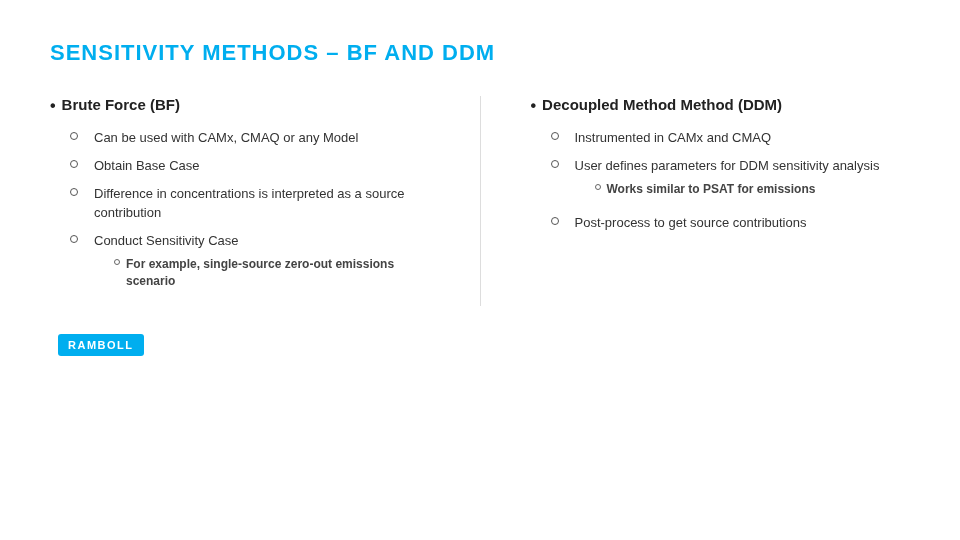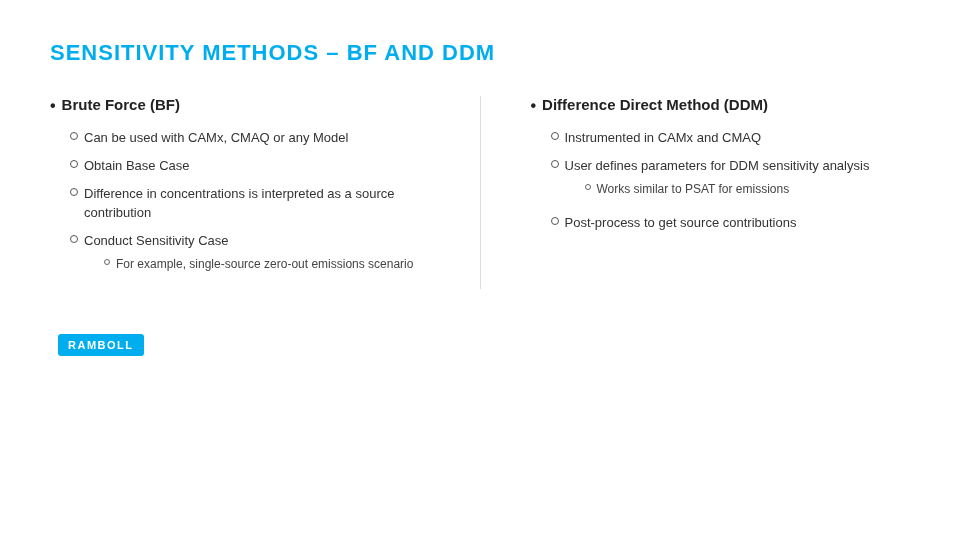--- a/index.html
+++ b/index.html
@@ -58,21 +58,21 @@
       list-style: none;
       padding-left: 20px;
     }
 
     .sub-list li {
       font-size: 13px;
       color: #333;
       margin-bottom: 10px;
       display: flex;
       align-items: flex-start;
-      gap: 6px;
+      gap: 16px;
       line-height: 1.4;
     }
 
     .sub-list li .circle {
       display: inline-block;
       width: 8px;
       height: 8px;
       border-radius: 50%;
       border: 1.5px solid #555;
       flex-shrink: 0;
@@ -86,20 +86,21 @@
     }
 
     .sub-sub-list li {
       font-size: 12px;
       color: #444;
       margin-bottom: 6px;
       display: flex;
       align-items: flex-start;
       gap: 6px;
       line-height: 1.4;
+      font-weight: bold;
     }
 
     .sub-sub-list li .circle-sm {
       display: inline-block;
       width: 6px;
       height: 6px;
       border-radius: 50%;
       border: 1.5px solid #666;
       flex-shrink: 0;
       margin-top: 3px;
@@ -168,21 +169,21 @@
           </div>
         </li>
       </ul>
     </div>
 
     <div class="divider"></div>
 
     <div class="column">
       <div class="bullet-main">
         <span class="dot">•</span>
-        <span>Difference Direct Method (DDM)</span>
+        <span>Decoupled Method Method (DDM)</span>
       </div>
       <ul class="sub-list">
         <li>
           <span class="circle"></span>
           <span>Instrumented in CAMx and CMAQ</span>
         </li>
         <li>
           <span class="circle"></span>
           <div>
             <span>User defines parameters for DDM sensitivity analysis</span>

